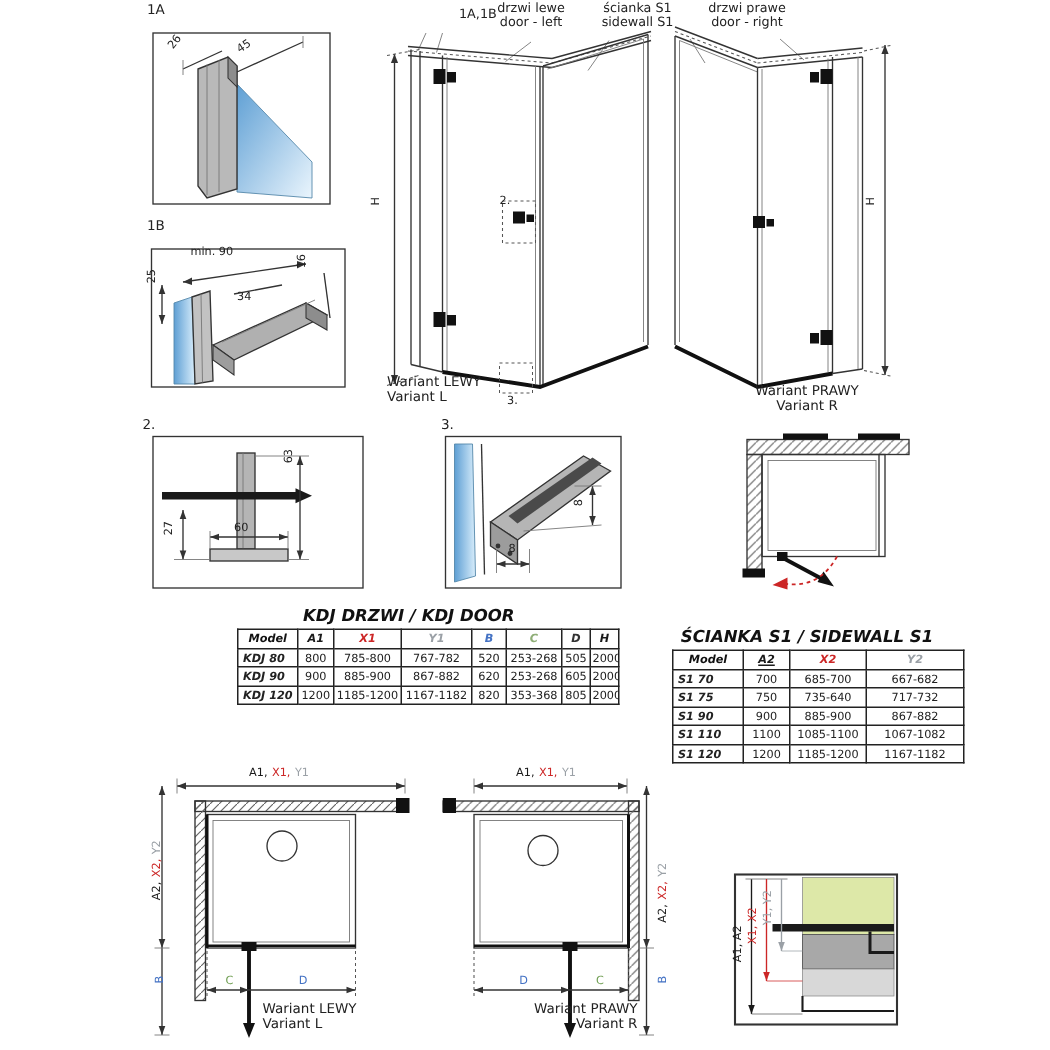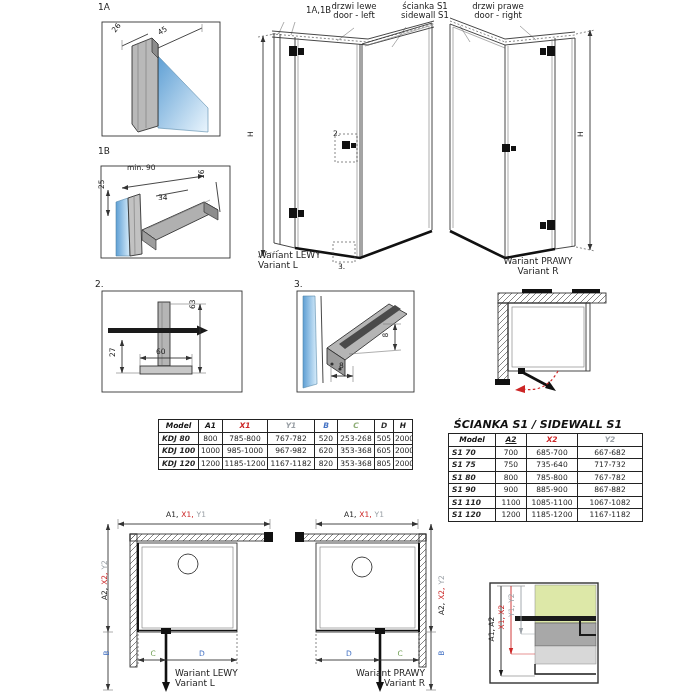--- a/index.html
+++ b/index.html
@@ -327,20 +327,21 @@
     </g>
     <g>
       <rect x="26" y="85" width="7" height="6" fill="#111"></rect>
       <line x1="30" y1="89" x2="58" y2="104" stroke="#111" stroke-width="2.6"></line>
       <polygon points="64,108 53,105 57,98" fill="#111"></polygon>
       <path d="M66,88 Q54,110 30,106" stroke="#cc2626" stroke-width="1.2" fill="none" stroke-dasharray="2.5,2.5"></path>
       <polygon points="23,107 33,102 33,110" fill="#cc2626"></polygon>
     </g>
   </svg>
 
+  <div class="lbl title ctr" style="left:155px;top:405px;width:235px;">KDJ DRZWI / KDJ DOOR</div>
   <table class="tbl kdj abs" style="left:158px;top:419px;">
       <thead>
         <tr>
           <th style="color: rgb(17, 17, 17);">Model</th>
           <th style="color: rgb(26, 26, 26);">A1</th>
           <th style="color: rgb(204, 38, 38);">X1</th>
           <th style="color: rgb(154, 160, 166);">Y1</th>
           <th style="color: rgb(68, 114, 196);">B</th>
           <th style="color: rgb(143, 174, 119);">C</th>
           <th style="color: rgb(51, 51, 51);">D</th>
@@ -352,26 +353,26 @@
           <td>KDJ 80</td>
           <td>800</td>
           <td>785-800</td>
           <td>767-782</td>
           <td>520</td>
           <td>253-268</td>
           <td>505</td>
           <td>2000</td>
         </tr>
         <tr>
-          <td>KDJ 100</td>
-          <td>1000</td>
-          <td>985-1000</td>
-          <td>967-982</td>
+          <td>KDJ 90</td>
+          <td>900</td>
+          <td>885-900</td>
+          <td>867-882</td>
           <td>620</td>
-          <td>353-368</td>
+          <td>253-268</td>
           <td>605</td>
           <td>2000</td>
         </tr>
         <tr>
           <td>KDJ 120</td>
           <td>1200</td>
           <td>1185-1200</td>
           <td>1167-1182</td>
           <td>820</td>
           <td>353-368</td>
@@ -396,26 +397,20 @@
           <td>S1 70</td>
           <td>700</td>
           <td>685-700</td>
           <td>667-682</td>
         </tr>
         <tr>
           <td>S1 75</td>
           <td>750</td>
           <td>735-640</td>
           <td>717-732</td>
-        </tr>
-        <tr>
-          <td>S1 80</td>
-          <td>800</td>
-          <td>785-800</td>
-          <td>767-782</td>
         </tr>
         <tr>
           <td>S1 90</td>
           <td>900</td>
           <td>885-900</td>
           <td>867-882</td>
         </tr>
         <tr>
           <td>S1 110</td>
           <td>1100</td>

